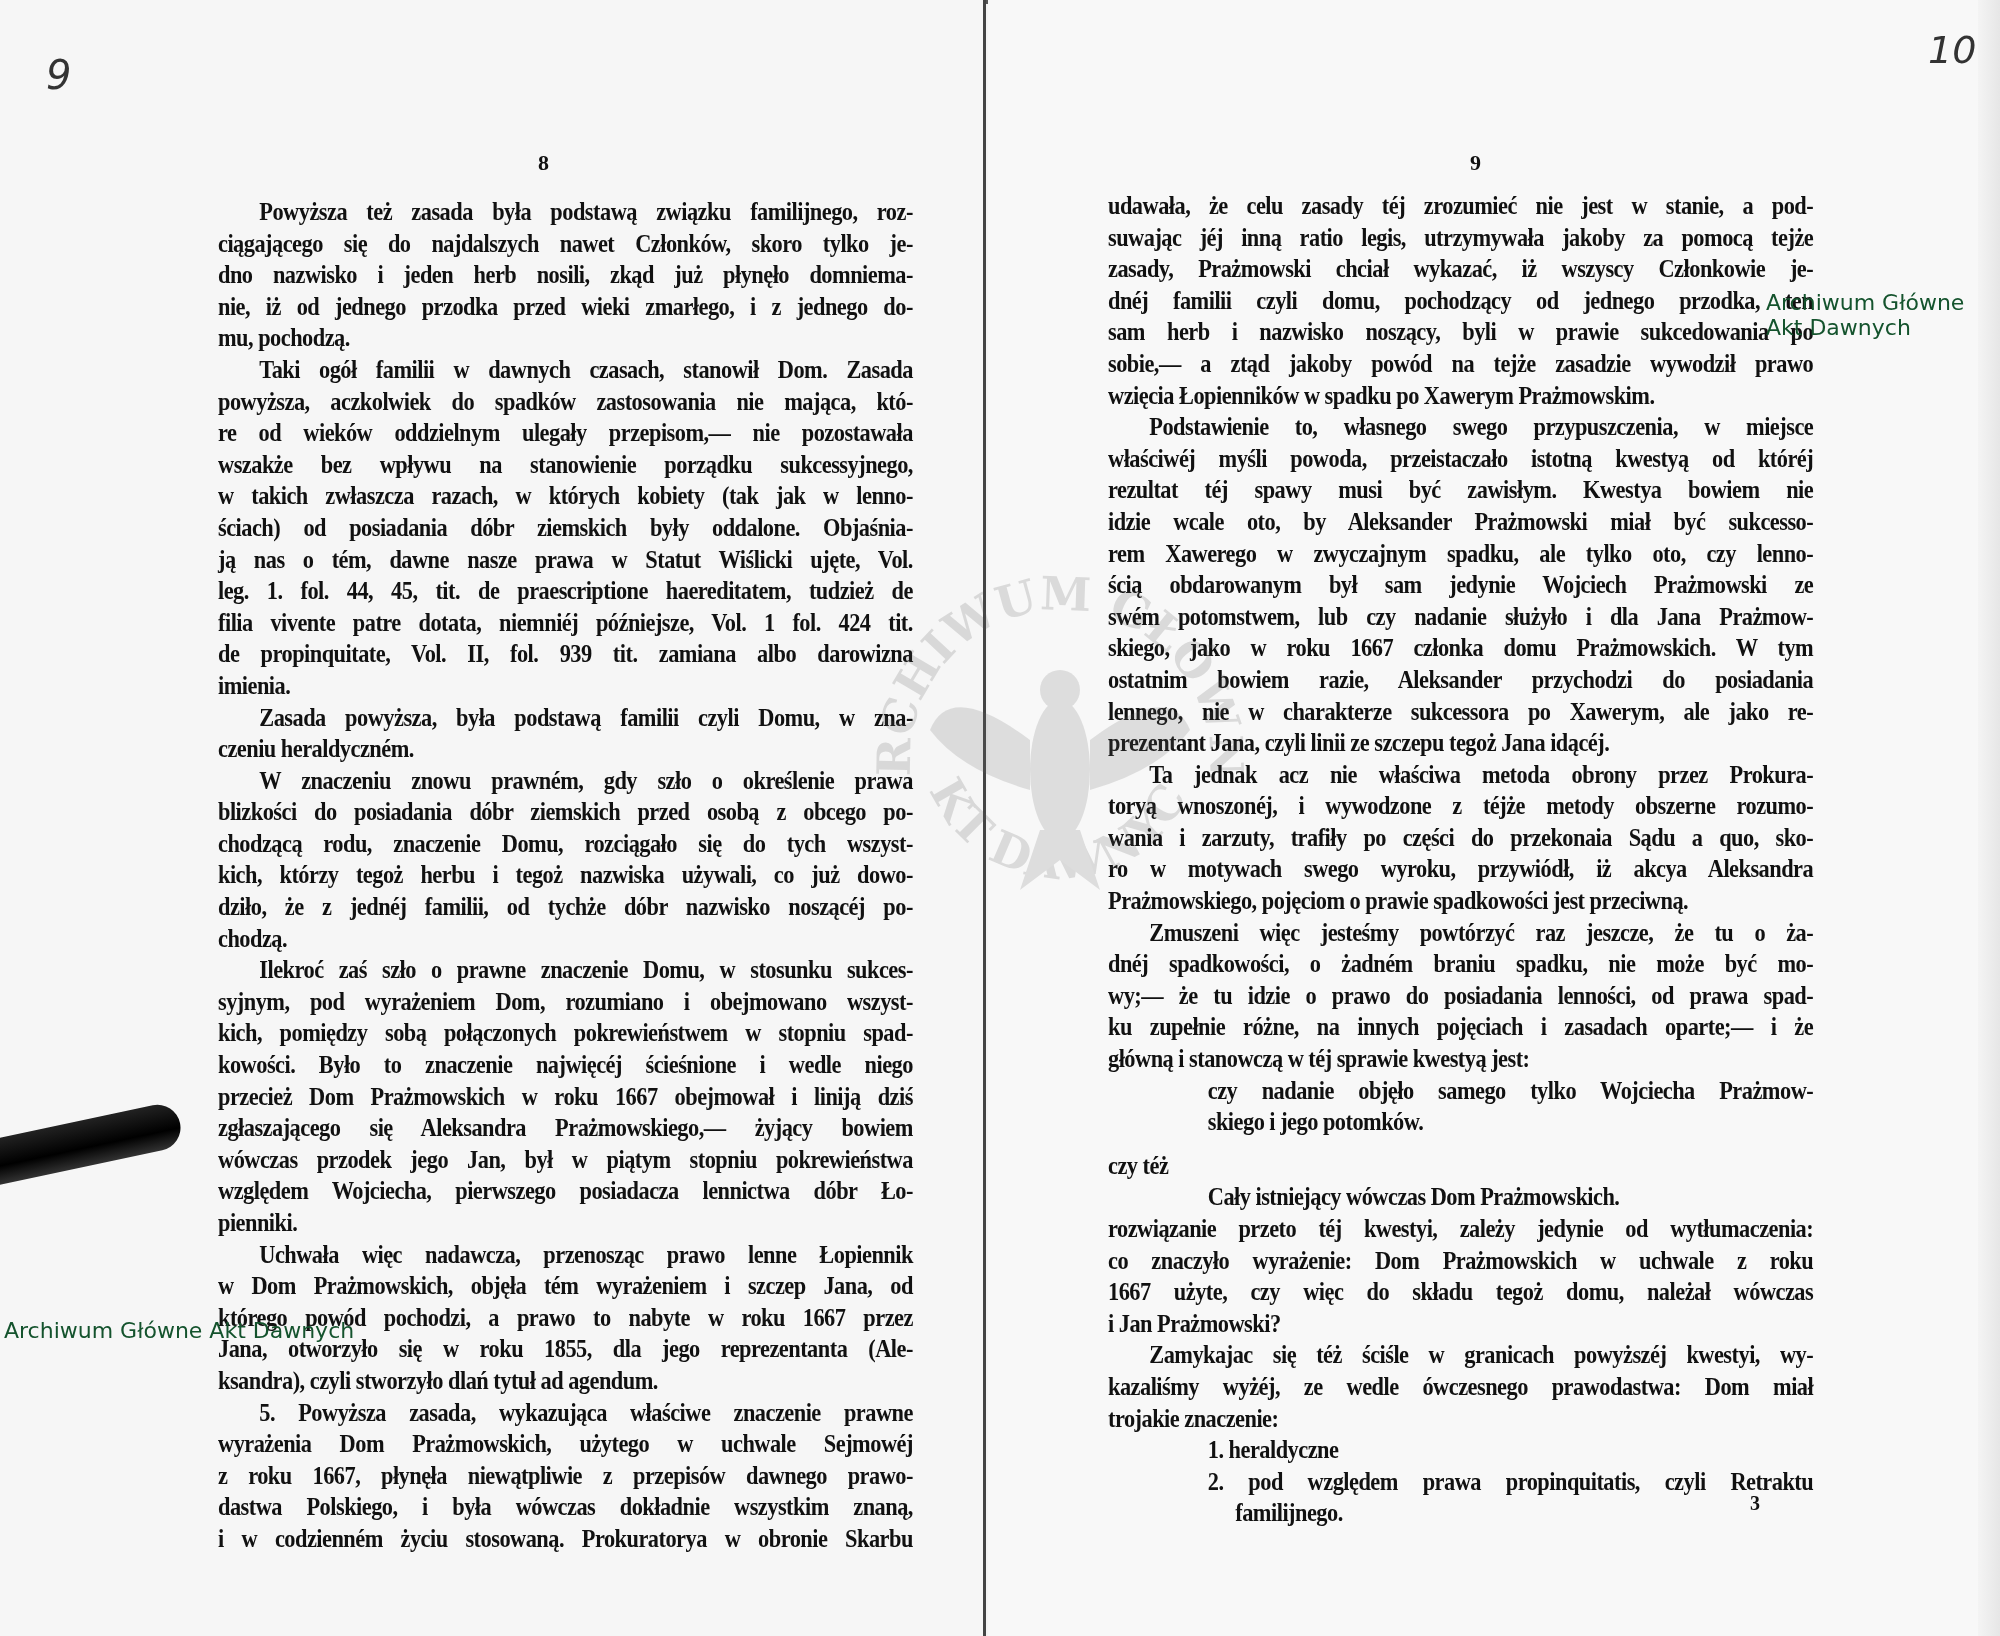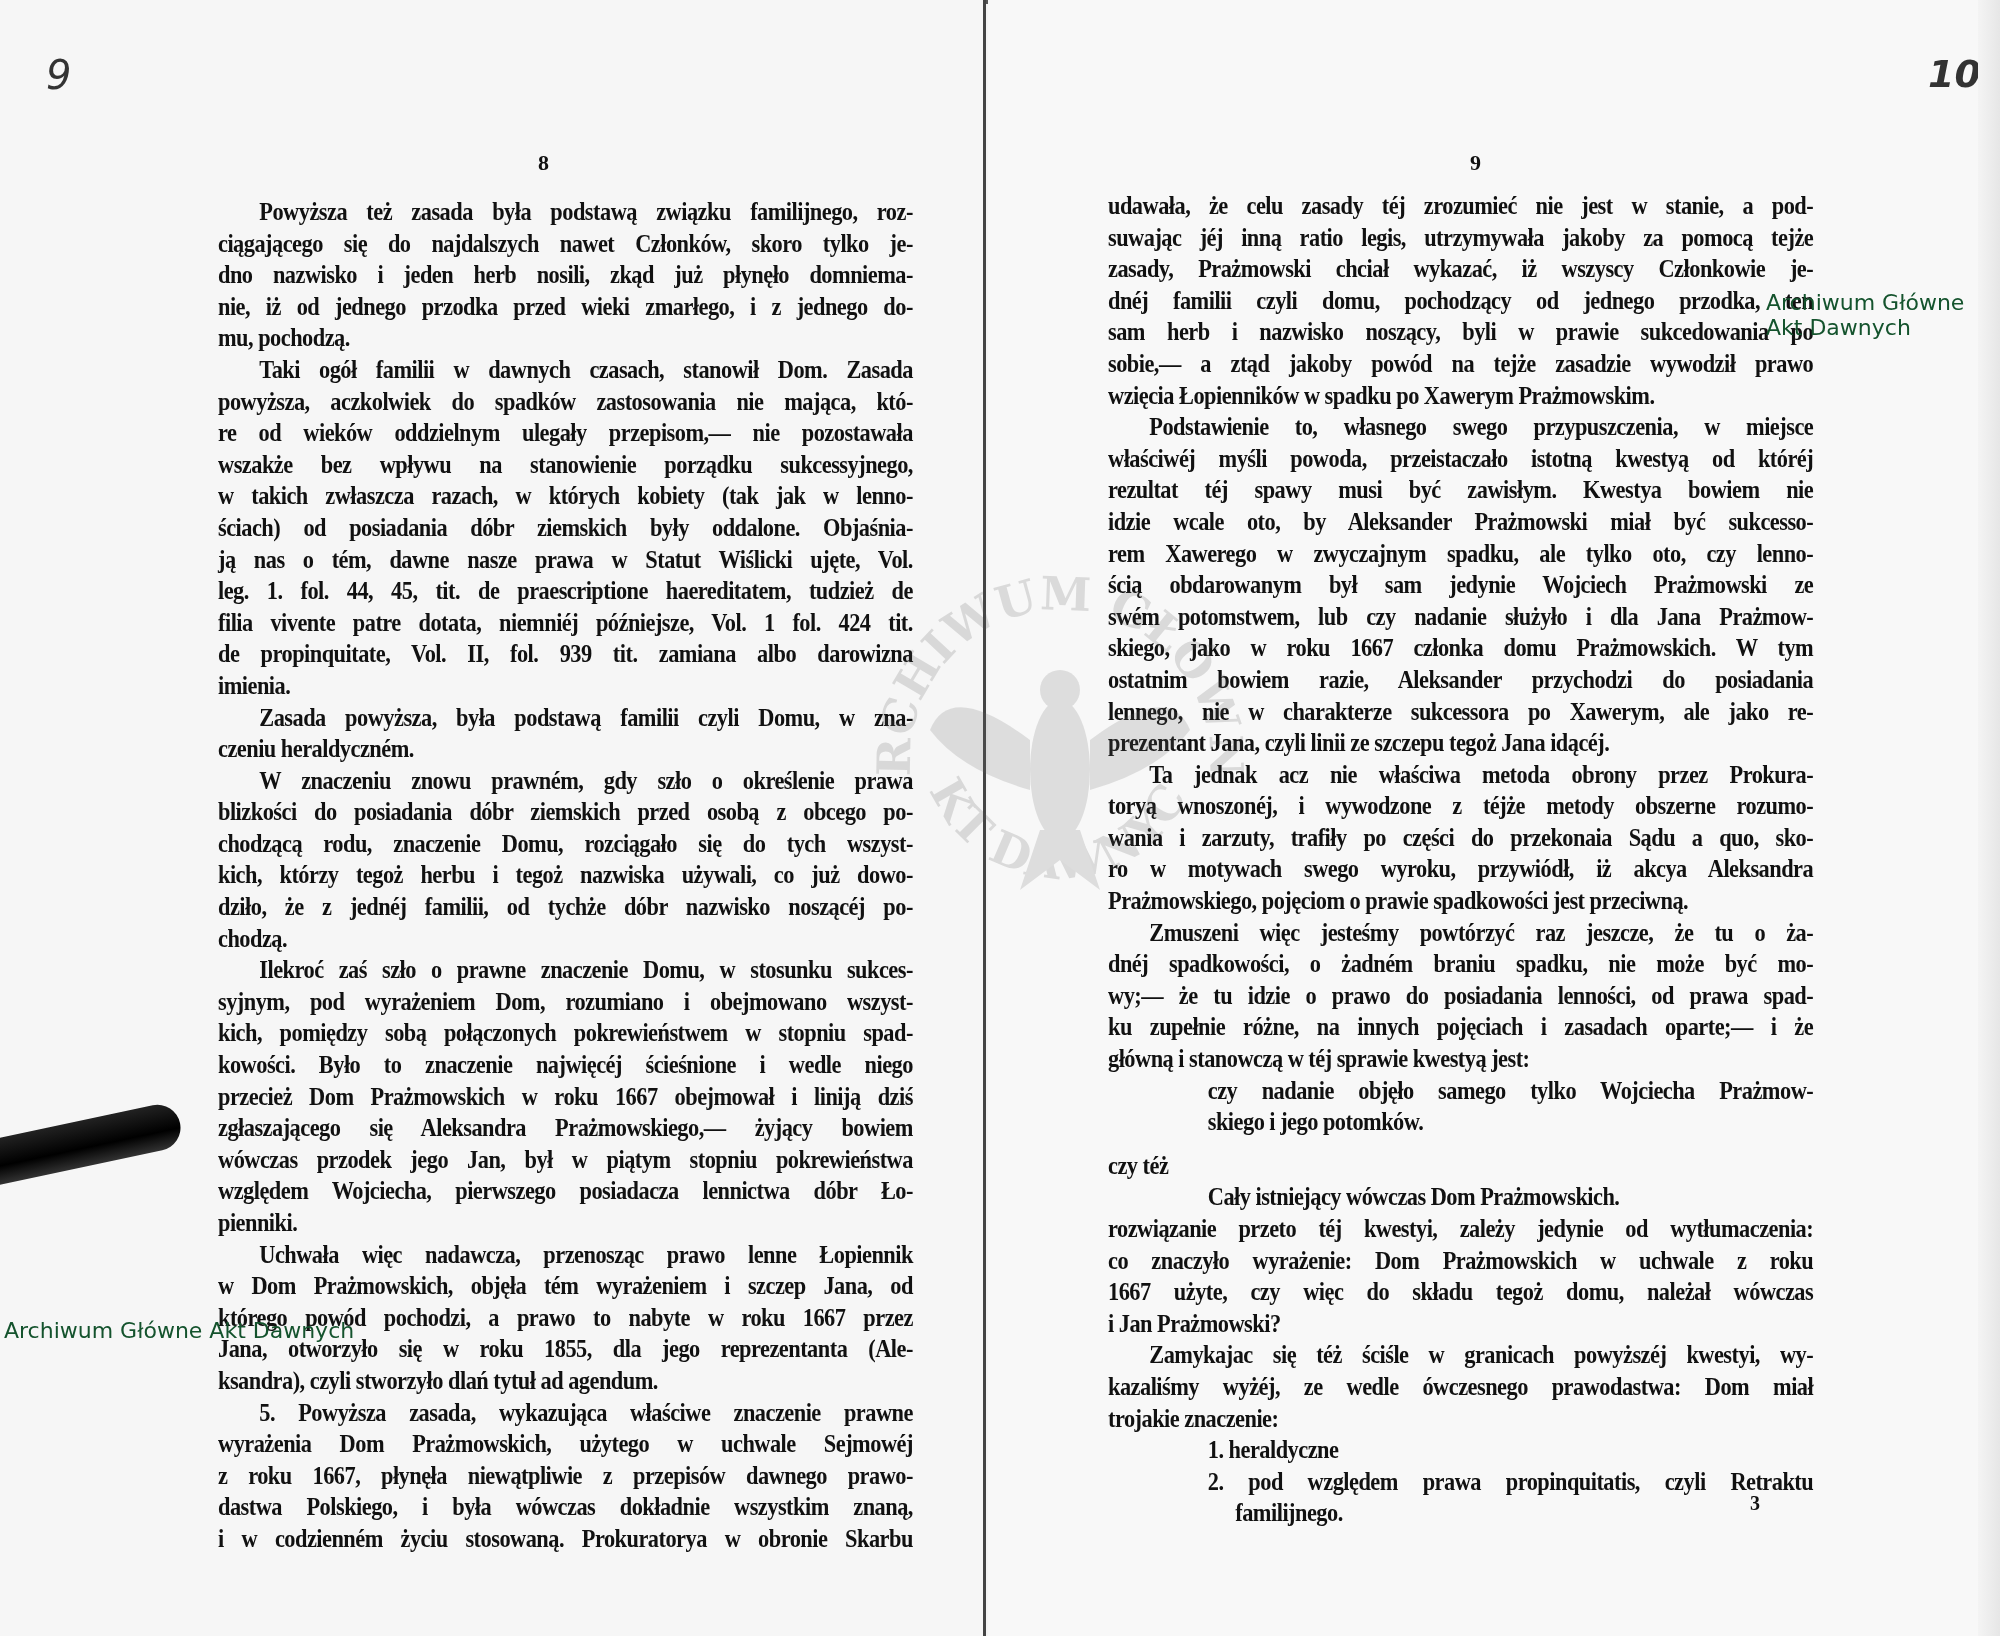--- a/index.html
+++ b/index.html
@@ -94,21 +94,21 @@
       <span class="line"></span>
     </div>
 
     <span class="wm" style="left:4px;top:1318px;">Archiwum Główne Akt Dawnych</span>
     <div class="pen"></div>
   </div>
 
   <div class="gutter"></div>
 
   <div class="page right">
-    <span class="hand" style="left:940px;top:52px;font-size:38px;font-weight:bold;">10</span>
+    <span class="hand" style="left:940px;top:28px;font-size:38px;">10</span>
     <span class="folio" style="left:482px;top:150px;">9</span>
 
     <div class="textblock">
       <span class="line">udawała, że celu zasady téj zrozumieć nie jest w stanie, a pod-</span>
       <span class="line">suwając jéj inną ratio legis, utrzymywała jakoby za pomocą tejże</span>
       <span class="line">zasady, Prażmowski chciał wykazać, iż wszyscy Członkowie je-</span>
       <span class="line">dnéj familii czyli domu, pochodzący od jednego przodka, ten</span>
       <span class="line">sam herb i nazwisko noszący, byli w prawie sukcedowania po</span>
       <span class="line">sobie,— a ztąd jakoby powód na tejże zasadzie wywodził prawo</span>
       <span class="line last">wzięcia Łopienników w spadku po Xawerym Prażmowskim.</span>

